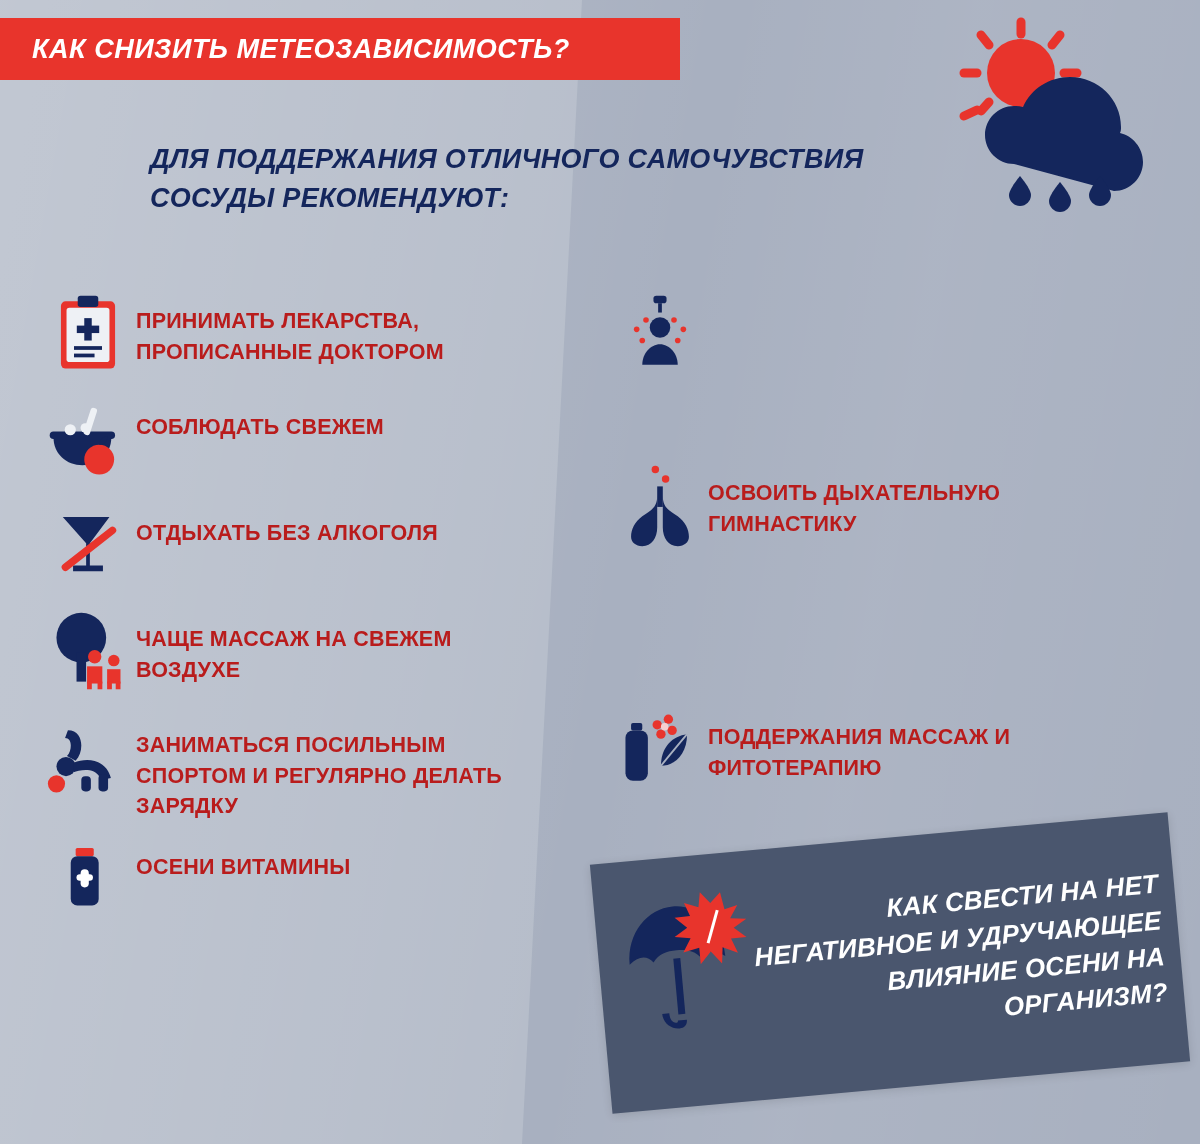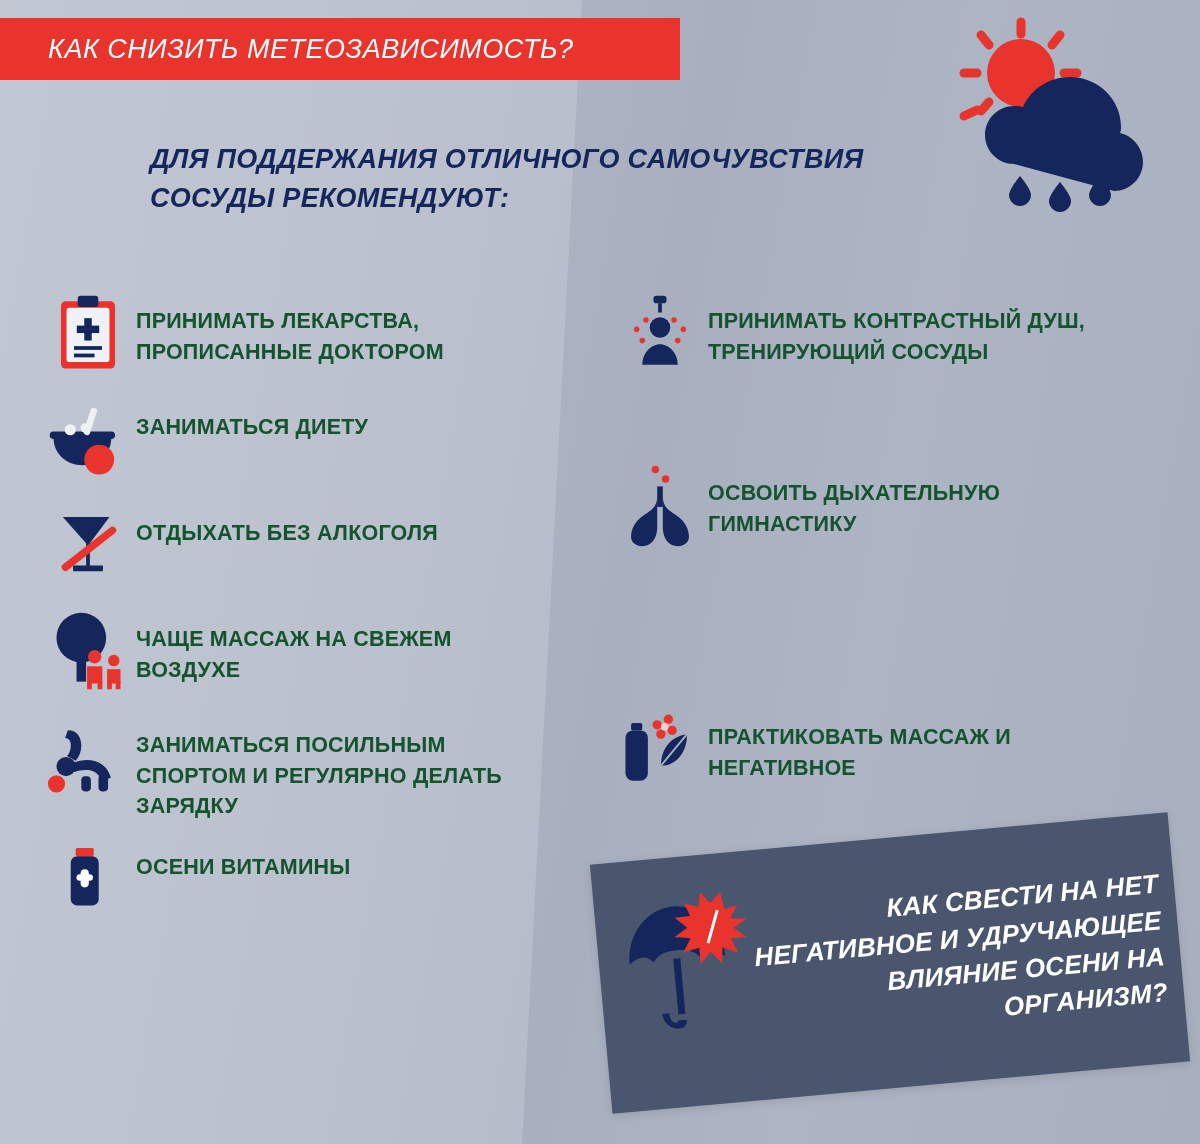--- a/index.html
+++ b/index.html
@@ -46,24 +46,24 @@
     top: 18px;
     width: 680px;
     height: 62px;
     background: #e8342c;
     display: flex;
     align-items: center;
   }
   .header-banner .title {
     color: #ffffff;
     font-size: 27px;
-    font-weight: normal;
+    font-weight: bold;
     font-style: italic;
     letter-spacing: 0.5px;
-    padding-left: 48px;
+    padding-left: 32px;
     white-space: nowrap;
   }
 
   
   .subtitle {
     position: absolute;
     left: 150px;
     top: 140px;
     width: 830px;
     text-align: left;
@@ -98,21 +98,21 @@
   }
   .item .ico {
     width: 96px;
     min-width: 96px;
     height: 96px;
     display: flex;
     align-items: center;
     justify-content: center;
   }
   .item .txt {
-    color: #14532d;
+    color: #b91c1c;
     font-size: 21.5px;
     font-weight: bold;
     line-height: 1.42;
     padding-top: 20px;
     letter-spacing: 0.2px;
   }
 
   
   .callout {
     position: absolute;
@@ -220,21 +220,21 @@
         <svg viewBox="0 0 90 90" width="84" height="84">
           <path d="M8 42h62c0 18-14 30-31 30S8 60 8 42z" fill="#14265c"></path>
           <rect x="4" y="36" width="70" height="8" rx="4" fill="#14265c"></rect>
           <rect x="44" y="10" width="7" height="30" rx="3" fill="#eef1f5" transform="rotate(18 47 25)"></rect>
           <circle cx="26" cy="34" r="6" fill="#eef1f5"></circle>
           <circle cx="42" cy="32" r="5" fill="#eef1f5"></circle>
           <circle cx="57" cy="66" r="16" fill="#e8342c"></circle>
           <path d="M57 50c0-5 4-9 9-9 0 5-4 9-9 9z" fill="#14265c"></path>
         </svg>
       </div>
-      <div class="txt">ЗАНИМАТЬСЯ ДИЕТУ</div>
+      <div class="txt">СОБЛЮДАТЬ СВЕЖЕМ</div>
     </div>
 
     <div class="item">
       <div class="ico">
         <svg viewBox="0 0 90 90" width="84" height="84">
           <path d="M18 14h50l-21 28v24h14v6H29v-6h14V42z" fill="#14265c"></path>
           <rect x="10" y="44" width="72" height="8" rx="4" fill="#e8342c" transform="rotate(-38 46 48)"></rect>
         </svg>
       </div>
       <div class="txt">ОТДЫХАТЬ БЕЗ АЛКОГОЛЯ</div>
@@ -298,21 +298,20 @@
           <circle cx="30" cy="30" r="3" fill="#e8342c"></circle>
           <circle cx="20" cy="40" r="3" fill="#e8342c"></circle>
           <circle cx="26" cy="52" r="3" fill="#e8342c"></circle>
           <circle cx="60" cy="30" r="3" fill="#e8342c"></circle>
           <circle cx="70" cy="40" r="3" fill="#e8342c"></circle>
           <circle cx="64" cy="52" r="3" fill="#e8342c"></circle>
           <circle cx="45" cy="38" r="11" fill="#14265c"></circle>
           <path d="M26 78c0-12 9-22 19-22s19 10 19 22z" fill="#14265c"></path>
         </svg>
       </div>
-      <div class="txt">ПРИНИМАТЬ КОНТРАСТНЫЙ ДУШ, ТРЕНИРУЮЩИЙ СОСУДЫ</div>
     </div>
 
     <div class="item" style="margin-top:76px;">
       <div class="ico">
         <svg viewBox="0 0 90 90" width="84" height="84">
           <circle cx="40" cy="6" r="4" fill="#e8342c"></circle>
           <circle cx="51" cy="16" r="4" fill="#e8342c"></circle>
           <rect x="42" y="24" width="6" height="22" fill="#14265c"></rect>
           <path d="M42 34c0 14-8 16-16 22-8 6-12 14-12 22 0 6 5 10 12 10 10 0 16-9 16-20z" fill="#14265c"></path>
           <path d="M48 34c0 14 8 16 16 22 8 6 12 14 12 22 0 6-5 10-12 10-10 0-16-9-16-20z" fill="#14265c"></path>
@@ -330,21 +329,21 @@
             <circle cx="42" cy="18" r="5"></circle>
             <circle cx="54" cy="12" r="5"></circle>
             <circle cx="58" cy="24" r="5"></circle>
             <circle cx="46" cy="28" r="5"></circle>
             <circle cx="50" cy="20" r="4" fill="#f7cfcf"></circle>
           </g>
           <path d="M74 28c0 22-14 34-28 34 0-20 12-32 28-34z" fill="#14265c"></path>
           <path d="M46 62c8-10 18-22 28-34" stroke="#a8b0c0" stroke-width="2" fill="none"></path>
         </svg>
       </div>
-      <div class="txt">ПРАКТИКОВАТЬ МАССАЖ И НЕГАТИВНОЕ</div>
+      <div class="txt">ПОДДЕРЖАНИЯ МАССАЖ И ФИТОТЕРАПИЮ</div>
     </div>
 
   </div>
 
   <div class="callout"></div>
   <div class="callout-inner">
     <div class="callout-text">
       <div>КАК СВЕСТИ НА НЕТ</div>
       <div>НЕГАТИВНОЕ И УДРУЧАЮЩЕЕ</div>
       <div>ВЛИЯНИЕ ОСЕНИ НА ОРГАНИЗМ?</div>

